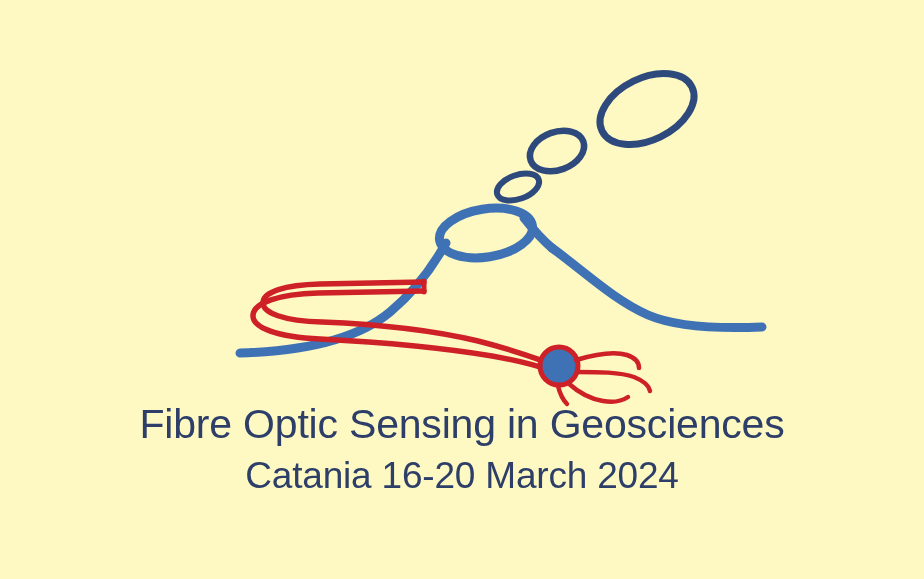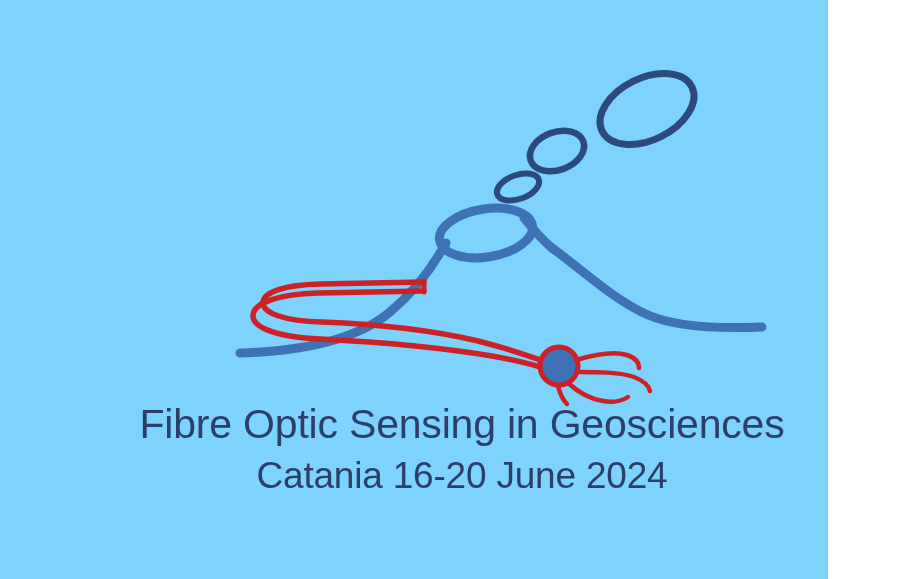--- a/index.html
+++ b/index.html
@@ -6,23 +6,23 @@
   html, body {
     margin: 0;
     padding: 0;
     background: #ffffff;
   }
   body {
     font-family: "Liberation Sans", sans-serif;
   }
   #canvas {
     position: relative;
-    width: 828px;
+    width: 924px;
     height: 579px;
-    background: #7dd3fc;
+    background: #fef9c3;
     overflow: hidden;
   }
   #logo-svg {
     position: absolute;
     left: 0;
     top: 0;
     width: 924px;
     height: 579px;
     display: block;
   }
@@ -94,16 +94,16 @@
     <path d="M 577 372 C 598 372, 620 372, 634 377 C 644 381, 649 386, 650 391" fill="none" stroke="#ce2027" stroke-width="4.5" stroke-linecap="round"></path>
 
     <path d="M 568 383 C 578 392, 590 399, 603 401 C 614 403, 622 401, 628 397" fill="none" stroke="#ce2027" stroke-width="4.5" stroke-linecap="round"></path>
 
     <path d="M 558 386 C 560 394, 563 400, 567 404" fill="none" stroke="#ce2027" stroke-width="4.5" stroke-linecap="round"></path>
 
   </svg>
 
   <div class="title-block">
     <span class="conf-title">Fibre Optic Sensing in Geosciences</span>
-    <span class="conf-subtitle">Catania 16-20 June 2024</span>
+    <span class="conf-subtitle">Catania 16-20 March 2024</span>
   </div>
 
 </div>
 
 </body></html>

